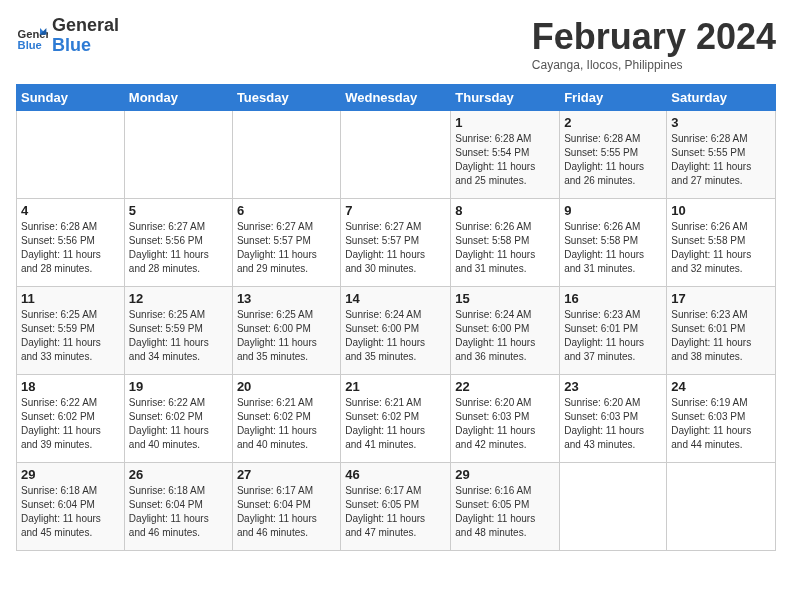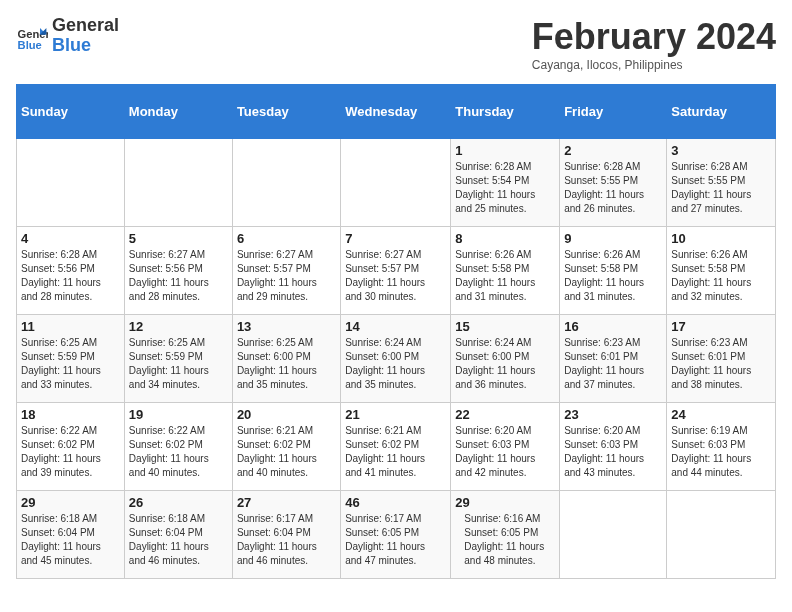--- a/index.html
+++ b/index.html
@@ -43,21 +43,21 @@
       color: #555;
     }
     table {
       width: 100%;
       border-collapse: collapse;
       font-size: 11px;
     }
     thead tr th {
       background: #2e7bd4;
       color: #fff;
-      padding: 19px 4px;
+      padding: 5px 4px;
       text-align: left;
       font-size: 13px;
       border: 1px solid #2e7bd4;
     }
     tbody tr td {
       border: 1px solid #ccc;
       vertical-align: top;
       padding: 4px 4px;
       height: 88px;
       width: 113px;
@@ -323,21 +323,21 @@
         </td>
         <td>
           <span class="day-num">46</span>
           <div class="day-detail" style="white-space: pre-line;">Sunrise: 6:17 AM
 Sunset: 6:05 PM
 Daylight: 11 hours
 and 47 minutes.</div>
         </td>
         <td>
           <span class="day-num">29</span>
-          <div class="day-detail" style="white-space: pre-line; margin-left: 9px;">Sunrise: 6:16 AM
+          <div class="day-detail" style="white-space: pre-line;">Sunrise: 6:16 AM
 Sunset: 6:05 PM
 Daylight: 11 hours
 and 48 minutes.</div>
         </td>
         <td class="empty-cell"></td>
         <td class="empty-cell"></td>
       </tr>
     </tbody>
 </table>
 

